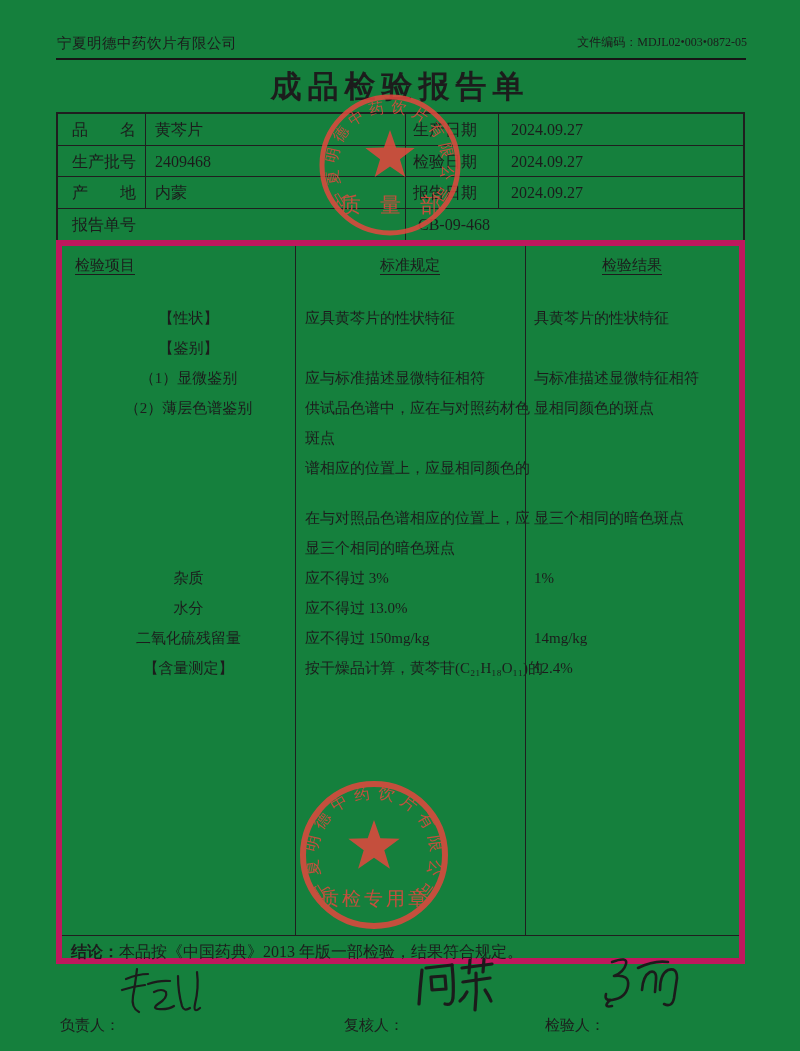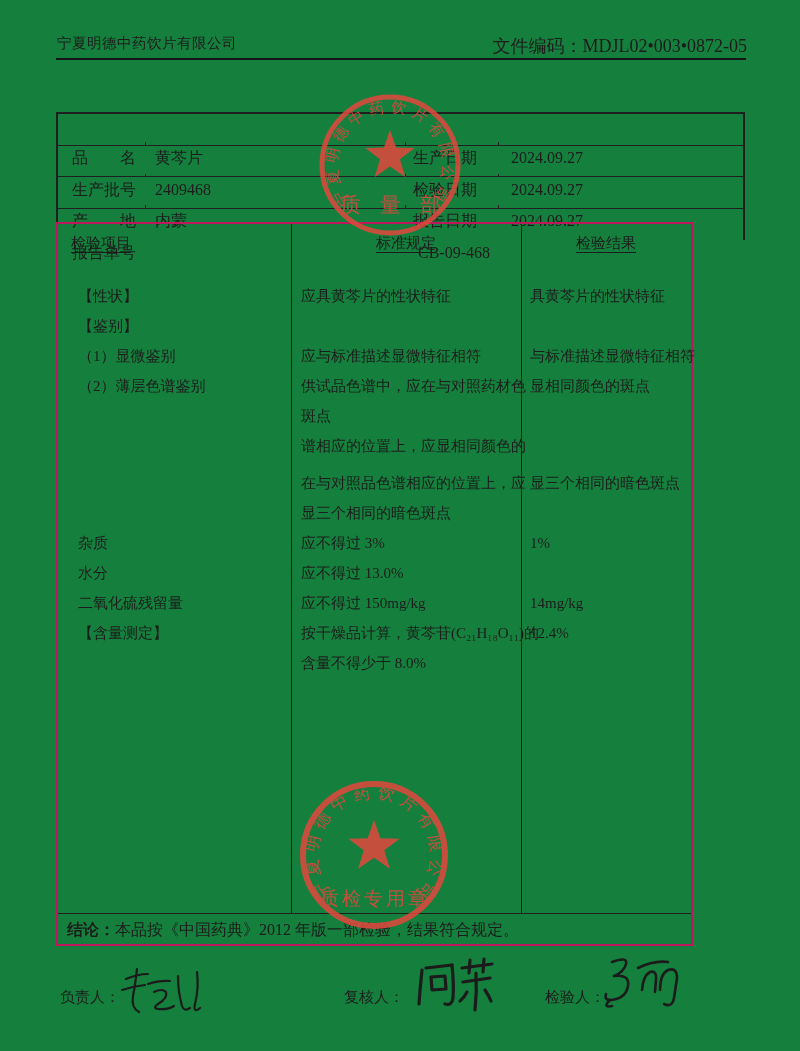--- a/index.html
+++ b/index.html
@@ -5,98 +5,99 @@
   html,body{margin:0;padding:0;}
   body{
     width:800px;height:1051px;background:#ffffff;
     font-family:"Liberation Serif","DejaVu Serif",serif;
     color:#1c1c1c;-webkit-font-smoothing:antialiased;
   }
   .page{position:relative;width:800px;height:1051px;overflow:hidden;background:#15803d;}
 
   
   .hdr-company{position:absolute;left:57px;top:34px;font-size:14.5px;letter-spacing:.5px;}
-  .hdr-code{position:absolute;right:53px;top:34px;font-size:18px;}
+  .hdr-code{position:absolute;right:53px;top:34px;font-size:12px;}
   .hdr-rule{position:absolute;left:56px;right:54px;top:58px;height:2px;background:#161616;}
   .doc-title{position:absolute;left:0;right:0;top:66px;text-align:center;
     font-size:31px;font-weight:bold;letter-spacing:6px;}
 
   
   .info-table{position:absolute;left:56px;top:112px;width:689px;height:128px;
     box-sizing:border-box;border:2px solid #1f1f1f;border-bottom:none;
     display:grid;grid-template-columns:88px 260px 93px 1fr;grid-auto-rows:31.5px;
     font-size:16px;}
   .ic{box-sizing:border-box;border-right:1px solid #1f1f1f;border-bottom:1px solid #1f1f1f;
-    line-height:31px;white-space:nowrap;overflow:visible;margin-top:28px;}
+    line-height:31px;white-space:nowrap;overflow:visible;}
   .ic.lastcol{border-right:none;}
   .ic.lastrow{border-bottom:none;}
   .ic.lab{padding-left:14px;}
   .ic.val{padding-left:9px;}
   .ic.lab2{padding-left:7px;}
   .ic.val2{padding-left:12px;}
   .span12{grid-column:1/3;}
   .span34{grid-column:3/5;}
 
   
-  .main-table{position:absolute;left:56px;top:222px;width:637px;height:724px;
-    box-sizing:border-box;border:2px solid #be185d;font-size:15px;}
+  .main-table{position:absolute;left:56px;top:240px;width:689px;height:724px;
+    box-sizing:border-box;border:6px solid #be185d;font-size:15px;}
   .spec-area{position:relative;height:689px;}
   .vline{position:absolute;top:0;bottom:0;width:1px;background:#1f1f1f;}
   .vline.v1{left:233px;}
   .vline.v2{left:463px;}
   .spec-head{display:grid;grid-template-columns:233px 230px 1fr;height:53px;padding-top:10px;box-sizing:border-box;}
   .spec-head .h{text-decoration:underline;text-underline-offset:4px;}
   .spec-head .h0{padding-left:13px;}
   .spec-head .h1,.spec-head .h2{text-align:center;}
   .spec-body{padding-top:4px;}
   .spec-row{display:grid;grid-template-columns:233px 230px 1fr;}
-  .spec-row.gap{margin-top:7px;}
+  .spec-row.gap{margin-top:20px;}
   .spec-cell{overflow:visible;}
   .spec-cell .line{height:30px;line-height:30px;white-space:nowrap;}
-  .spec-cell.c0{padding-left:20px;}
+  .spec-cell.c0{padding-left:20px;text-align:center;}
   .spec-cell.c1{padding-left:10px;}
   .spec-cell.c2{padding-left:9px;}
   .concl-row{border-top:1px solid #1f1f1f;height:31px;line-height:31px;
     padding-left:9px;font-size:16px;white-space:nowrap;}
   .concl-label{font-weight:bold;}
 
   
   .stamp{position:absolute;opacity:.86;pointer-events:none;}
   .stamp-top{left:317px;top:92px;}
   .stamp-bottom{left:298px;top:779px;}
   .stamp text{fill:var(--stamp);font-family:"Liberation Serif","DejaVu Serif",serif;}
   .stamp .ring{stroke:var(--stamp);fill:none;}
   .stamp .star{fill:var(--stamp);}
   .arc-text{font-size:15px;letter-spacing:5.5px;}
   .arc-text-b{font-size:16.5px;letter-spacing:6px;}
   .dept-text{font-size:21px;letter-spacing:7px;text-anchor:middle;}
   .qc-text{font-size:19px;letter-spacing:3px;text-anchor:middle;}
 
   
-  .f-label{position:absolute;font-size:15px;white-space:nowrap;}
+  .f-label{position:absolute;font-size:15px;white-space:nowrap;margin-top:28px;}
   .fl-resp{left:60px;top:988px;}
   .fl-rev{left:344px;top:988px;}
   .fl-insp{left:545px;top:988px;}
   .sig{position:absolute;}
   .sig path{fill:none;stroke:#1b1b1b;stroke-linecap:round;stroke-linejoin:round;}
   .sig-resp{left:112px;top:962px;}
   .sig-rev{left:410px;top:956px;}
   .sig-insp{left:600px;top:950px;}
   .sig-resp path{stroke-width:2.2;}
   .sig-rev path{stroke-width:3.2;}
   .sig-insp path{stroke-width:2.6;}
 </style>
 </head>
 <body>
 
 <div class="page">
 
   <div class="hdr-company">宁夏明德中药饮片有限公司</div>
   <div class="hdr-code">文件编码：MDJL02•003•0872-05</div>
   <div class="hdr-rule"></div>
+  <div class="doc-title">成品检验报告单</div>
 
   <div class="info-table">
     <div class="ic lab">品　　名</div>
     <div class="ic val">黄芩片</div>
     <div class="ic lab2">生产日期</div>
     <div class="ic val2 lastcol">2024.09.27</div>
 
     <div class="ic lab">生产批号</div>
     <div class="ic val">2409468</div>
     <div class="ic lab2">检验日期</div>
@@ -208,30 +209,29 @@
             <div class="spec-cell c2">
               <div class="line">14mg/kg</div>
             </div>
           </div>
           <div class="spec-row">
             <div class="spec-cell c0">
               <div class="line">【含量测定】</div>
             </div>
             <div class="spec-cell c1">
               <div class="line">按干燥品计算，黄芩苷(C₂₁H₁₈O₁₁)的</div>
-              <div class="line">含量不得少于 8.0%</div>
             </div>
             <div class="spec-cell c2">
               <div class="line">12.4%</div>
             </div>
           </div>
         </div>
     </div>
     <div class="concl-row">
-      <span class="concl-label">结论：</span><span>本品按《中国药典》2012 年版一部检验，结果符合规定。</span>
+      <span class="concl-label">结论：</span><span>本品按《中国药典》2013 年版一部检验，结果符合规定。</span>
     </div>
   </div>
 
   <svg class="stamp stamp-top" width="146" height="146" viewBox="0 0 146 146">
     <circle class="ring" cx="73" cy="73" r="68" stroke-width="5"></circle>
     <polygon class="star" points="73,38 79.1,55.6 97.7,56 82.9,67.2 88.3,85 73,74.4 57.7,85 63.1,67.2 48.3,56 66.9,55.6"></polygon>
     <path id="arcTop" d="M 35.5 110.5 A 53 53 0 1 1 110.5 110.5" fill="none"></path>
     <text class="arc-text">
       <textPath href="#arcTop" startOffset="2">宁夏明德中药饮片有限公司</textPath>
     </text>

